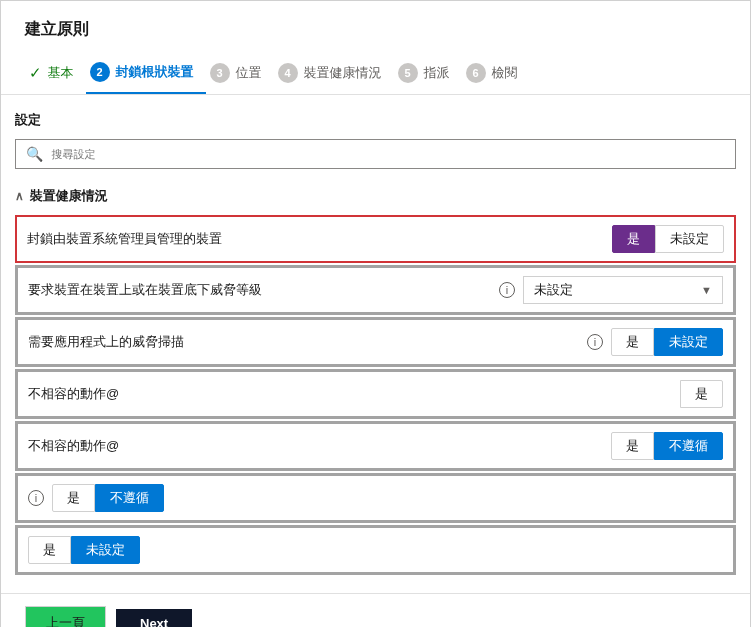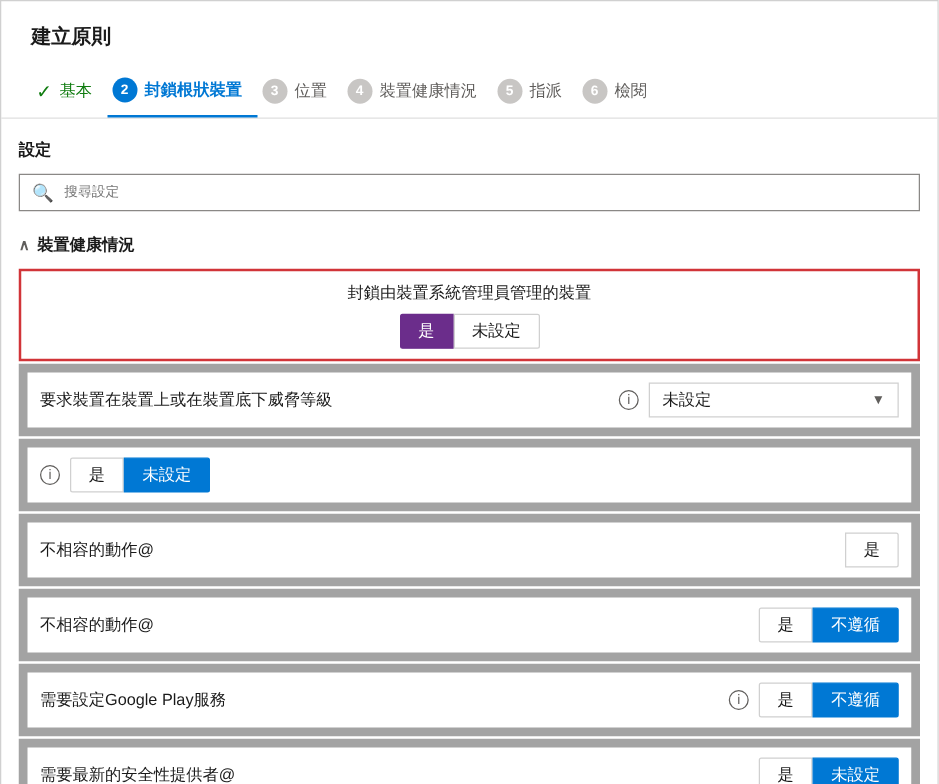--- a/index.html
+++ b/index.html
@@ -106,29 +106,28 @@
       font-size: 13px;
       font-weight: 600;
       color: #1a1a1a;
       margin-bottom: 10px;
       cursor: pointer;
     }
     .chevron { font-size: 12px; color: #605e5c; }
     .settings-row {
       display: flex;
       align-items: center;
-      border: 7px solid #a3a3a3;
+      border: 3px solid #a3a3a3;
       padding: 8px 10px;
       margin-bottom: 2px;
       background: #fff;
       gap: 8px;
     }
     .settings-row.highlighted {
       border: 2px solid #d13438;
-      flex-direction: column;
     }
     .row-label {
       flex: 1;
       font-size: 13px;
       color: #1a1a1a;
       line-height: 1.4;
     }
     .toggle-group {
       display: flex;
       align-items: center;
@@ -273,20 +272,21 @@
     <div class="settings-row">
       <div class="row-label">要求裝置在裝置上或在裝置底下威脅等級</div>
       <span class="info-circle">i</span>
       <div class="dropdown-control">
         <span>未設定</span>
         <span class="dropdown-arrow">▼</span>
       </div>
     </div>
 
     <div class="settings-row">
+      <div class="row-label">需要應用程式上的威脅掃描</div>
       <span class="info-circle">i</span>
       <div class="toggle-group">
         <button class="toggle-btn">是</button>
         <button class="toggle-btn active-blue">未設定</button>
       </div>
     </div>
 
     <div class="settings-row">
       <div class="row-label">不相容的動作@</div>
       <div class="toggle-group">
@@ -296,30 +296,28 @@
 
     <div class="settings-row">
       <div class="row-label">不相容的動作@</div>
       <div class="toggle-group">
         <button class="toggle-btn">是</button>
         <button class="toggle-btn active-blue">不遵循</button>
       </div>
     </div>
 
     <div class="settings-row">
-      <div class="row-label">需要設定Google Play服務</div>
       <span class="info-circle">i</span>
       <div class="toggle-group">
         <button class="toggle-btn">是</button>
         <button class="toggle-btn active-blue">不遵循</button>
       </div>
     </div>
 
     <div class="settings-row">
-      <div class="row-label">需要最新的安全性提供者@</div>
       <div class="toggle-group">
         <button class="toggle-btn">是</button>
         <button class="toggle-btn active-blue">未設定</button>
       </div>
     </div>
 
   </div>
 
   <div class="footer">
     <button class="btn-prev">上一頁</button>

